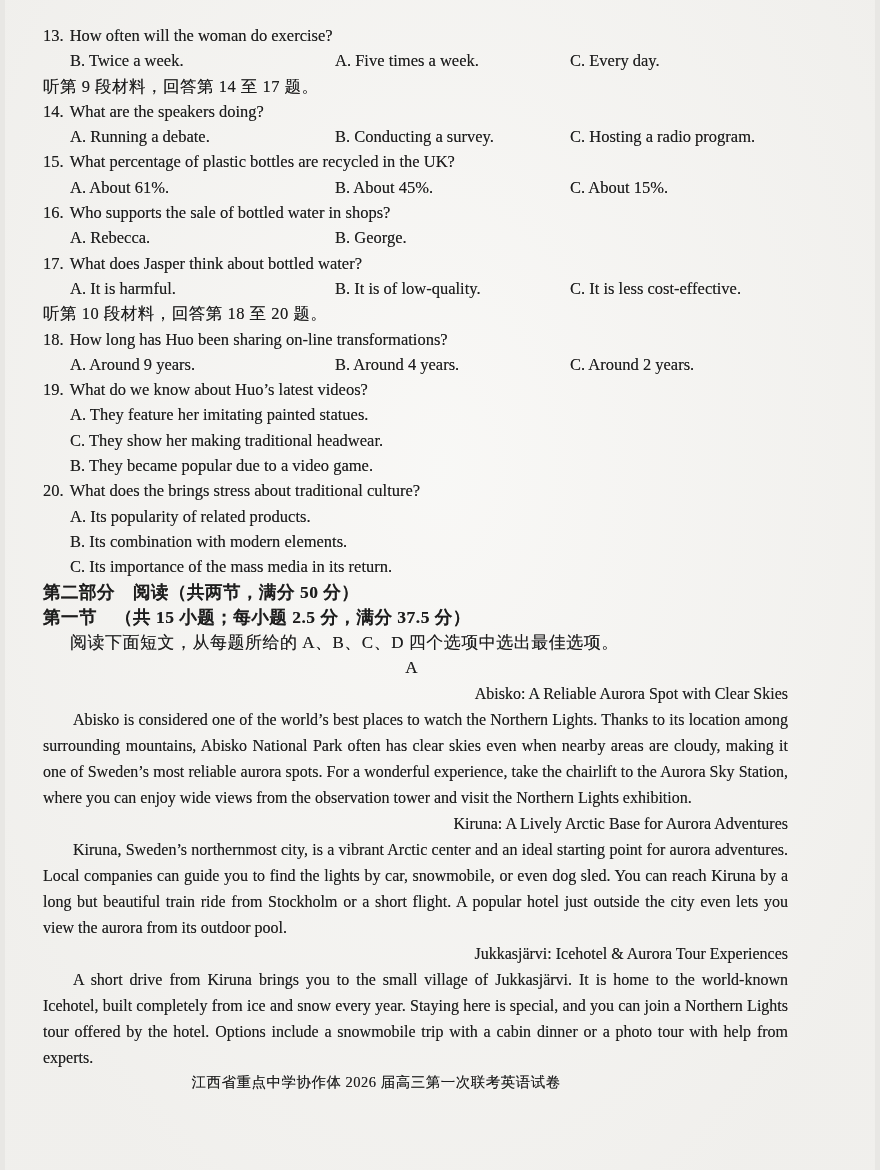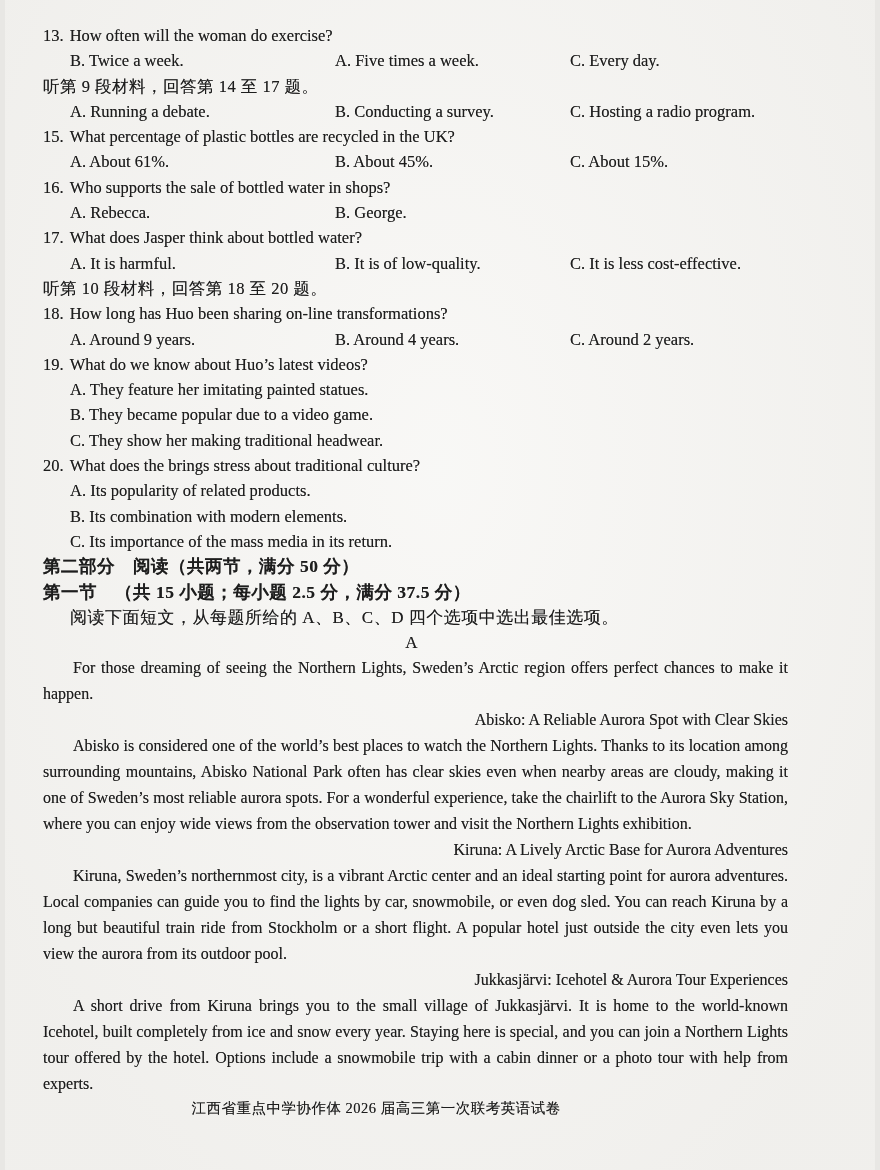--- a/index.html
+++ b/index.html
@@ -77,20 +77,23 @@
       <span>13.</span><span class="q-text">How often will the woman do exercise?</span>
     </div>
     <div class="opts3">
       <span>B. Twice a week.</span>
       <span>A. Five times a week.</span>
       <span>C. Every day.</span>
     </div>
 
     <div class="cn-line">听第 9 段材料，回答第 14 至 17 题。</div>
 
+    <div class="q-line">
+      <span>14.</span><span class="q-text">What are the speakers doing?</span>
+    </div>
     <div class="opts3">
       <span>A. Running a debate.</span>
       <span>B. Conducting a survey.</span>
       <span>C. Hosting a radio program.</span>
     </div>
 
     <div class="q-line">
       <span>15.</span><span class="q-text">What percentage of plastic bottles are recycled in the UK?</span>
     </div>
     <div class="opts3">
@@ -125,22 +128,22 @@
       <span>A. Around 9 years.</span>
       <span>B. Around 4 years.</span>
       <span>C. Around 2 years.</span>
     </div>
 
     <div class="q-line">
       <span>19.</span><span class="q-text">What do we know about Huo’s latest videos?</span>
     </div>
     <div class="opt-stack">
       <div>A. They feature her imitating painted statues.</div>
+      <div>C. They show her making traditional headwear.</div>
       <div>B. They became popular due to a video game.</div>
-      <div>C. They show her making traditional headwear.</div>
     </div>
 
     <div class="q-line">
       <span>20.</span><span class="q-text">What does the brings stress about traditional culture?</span>
     </div>
     <div class="opt-stack">
       <div>A. Its popularity of related products.</div>
       <div>B. Its combination with modern elements.</div>
       <div>C. Its importance of the mass media in its return.</div>
     </div>
@@ -148,21 +151,20 @@
   </section>
 
   <section class="reading-head">
     <div class="cn-head">第二部分　阅读（共两节，满分 50 分）</div>
     <div class="cn-head">第一节　（共 15 小题；每小题 2.5 分，满分 37.5 分）</div>
     <div class="cn-instruction">阅读下面短文，从每题所给的 A、B、C、D 四个选项中选出最佳选项。</div>
     <div class="passage-label">A</div>
   </section>
 
   <section class="passage">
-    <p class="para">For those dreaming of seeing the Northern Lights, Sweden’s Arctic region offers perfect chances to make it happen.</p>
     <p class="para head">Abisko: A Reliable Aurora Spot with Clear Skies</p>
     <p class="para">Abisko is considered one of the world’s best places to watch the Northern Lights. Thanks to its location among surrounding mountains, Abisko National Park often has clear skies even when nearby areas are cloudy, making it one of Sweden’s most reliable aurora spots. For a wonderful experience, take the chairlift to the Aurora Sky Station, where you can enjoy wide views from the observation tower and visit the Northern Lights exhibition.</p>
     <p class="para head">Kiruna: A Lively Arctic Base for Aurora Adventures</p>
     <p class="para">Kiruna, Sweden’s northernmost city, is a vibrant Arctic center and an ideal starting point for aurora adventures. Local companies can guide you to find the lights by car, snowmobile, or even dog sled. You can reach Kiruna by a long but beautiful train ride from Stockholm or a short flight. A popular hotel just outside the city even lets you view the aurora from its outdoor pool.</p>
     <p class="para head">Jukkasjärvi: Icehotel &amp; Aurora Tour Experiences</p>
     <p class="para">A short drive from Kiruna brings you to the small village of Jukkasjärvi. It is home to the world-known Icehotel, built completely from ice and snow every year. Staying here is special, and you can join a Northern Lights tour offered by the hotel. Options include a snowmobile trip with a cabin dinner or a photo tour with help from experts.</p>
   </section>
 
   <div class="footer">江西省重点中学协作体 2026 届高三第一次联考英语试卷</div>
 

